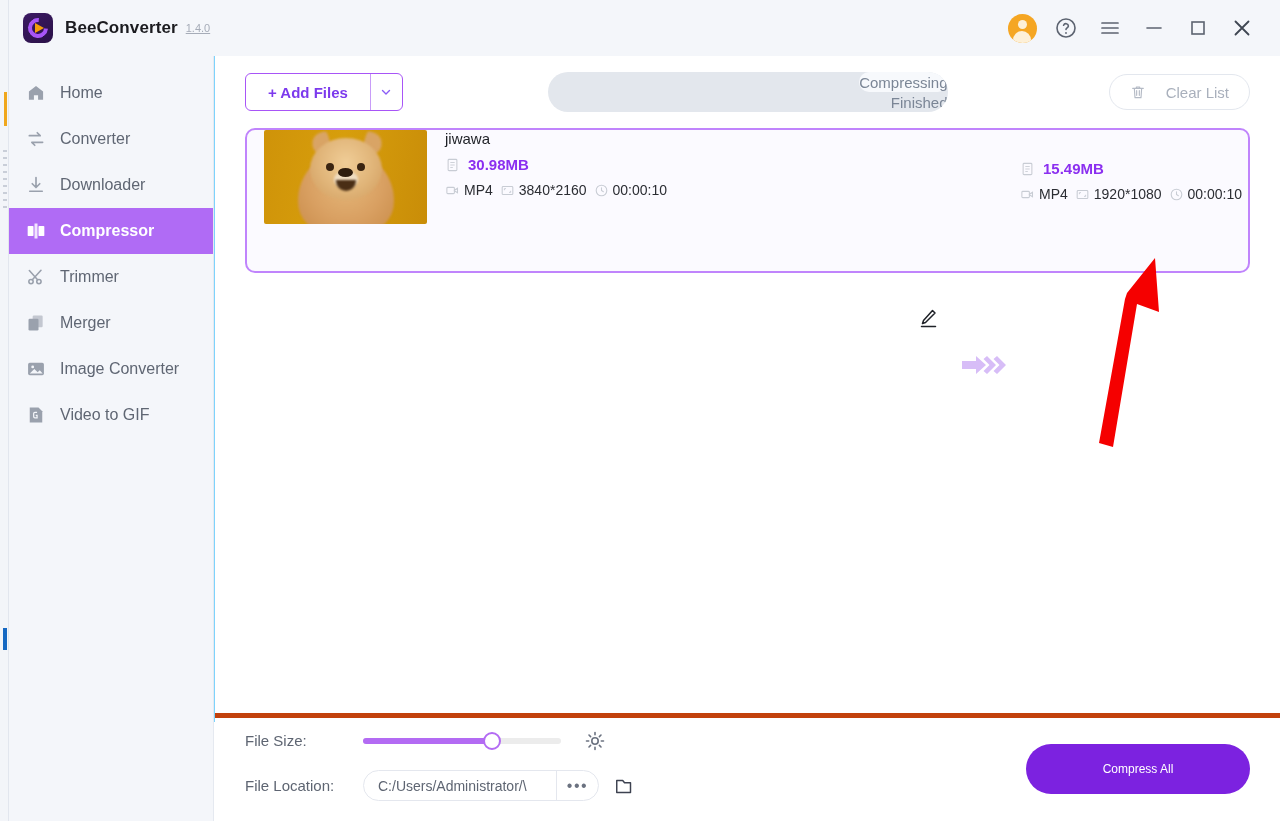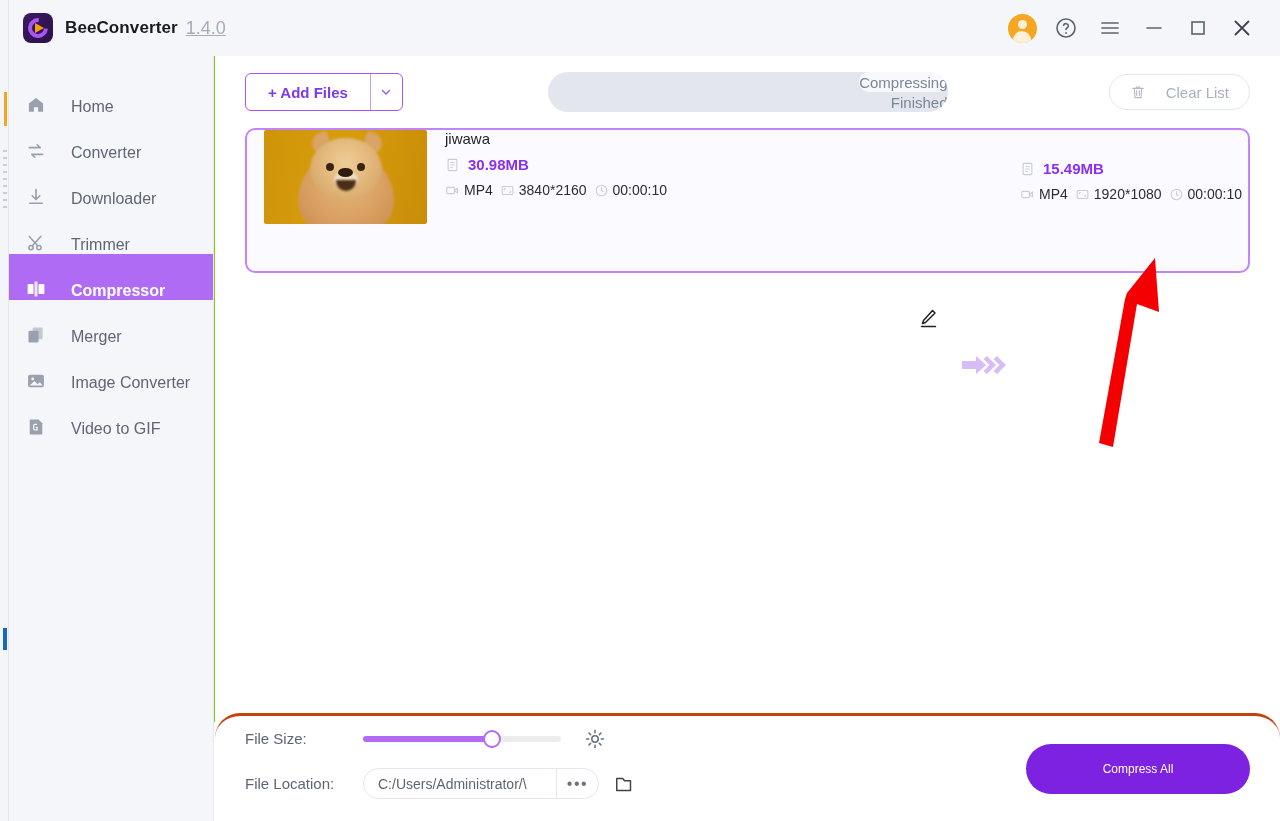--- a/index.html
+++ b/index.html
@@ -5,21 +5,21 @@
   * { box-sizing: border-box; margin: 0; padding: 0; }
   html, body {
     width: 1280px; height: 821px;
     font-family: "Liberation Sans", sans-serif;
     background: #ffffff;
     overflow: hidden;
   }
   .app {
     position: relative;
     width: 1280px; height: 722px;
-    background: #84cc16;
+    background: #7dd3fc;
   }
 
   
   .edge-sliver {
     position: absolute; left: 0; top: 0;
     width: 9px; height: 821px;
     background: #f3f5f9;
     border-right: 1px solid #e2e6ee;
   }
   .edge-sliver .s-orange {
@@ -60,21 +60,21 @@
     position: absolute; left: 12px; top: 10px;
     width: 0; height: 0;
     border-left: 9px solid #f59e0b;
     border-top: 5px solid transparent;
     border-bottom: 5px solid transparent;
   }
   .app-title {
     margin-left: 12px; font-size: 17px; font-weight: bold; color: #1b1b1f;
     letter-spacing: .1px;
   }
-  .app-version { margin-left: 8px; font-size: 18px; color: #a6acb8; text-decoration: underline; }
+  .app-version { margin-left: 8px; font-size: 11px; color: #a6acb8; text-decoration: underline; }
 
   .win-ctrls {
     margin-left: auto; display: flex; align-items: center; gap: 4px;
     margin-right: 18px;
   }
   .wbtn {
     width: 40px; height: 40px; display: flex; align-items: center; justify-content: center;
     color: #5c6370;
   }
   .avatar {
@@ -92,22 +92,22 @@
 
   
   .sidebar {
     position: absolute; left: 9px; top: 56px;
     width: 205px; height: 765px;
     background: #f4f6fa;
     border-right: 1px solid #e5e9f0;
     padding-top: 14px;
   }
   .nav-item {
-    height: 46px; display: flex; align-items: flex-end;
-    padding-left: 16px; gap: 24px; color: #5f6673; font-size: 16px;
+    height: 46px; display: flex; align-items: center;
+    padding-left: 16px; gap: 13px; color: #5f6673; font-size: 16px;
   }
   .nav-item.active {
     background: #b06bf5; color: #ffffff; font-weight: 600;
   }
   .nav-ico { width: 22px; height: 22px; display: flex; align-items: center; justify-content: center; }
   .nav-ico svg { display: block; }
 
   
   .main {
     position: absolute; left: 215px; top: 56px;
@@ -220,21 +220,21 @@
 
   
   .red-arrow {
     position: absolute; left: 1085px; top: 255px;
     width: 110px; height: 205px; pointer-events: none;
   }
 
   
   .bottom {
     position: absolute; left: 0; bottom: 0; width: 1065px; height: 108px;
-    background: #ffffff; border-top: 3px solid #c2410c; border-radius: 25px;
+    background: #ffffff; border-top: 5px solid #c2410c;
   }
   .brow { display: flex; align-items: center; height: 45px; padding-left: 30px; }
   .brow .blabel { width: 118px; font-size: 15px; color: #5e6572; }
   .slider-track {
     position: relative; width: 198px; height: 6px; border-radius: 3px; background: #ececec;
   }
   .slider-fill {
     position: absolute; left: 0; top: 0; height: 6px; border-radius: 3px; background: #b36bf3;
   }
   .slider-knob {
@@ -341,41 +341,41 @@
 
     <div class="nav-item">
       <span class="nav-ico">
         <svg width="20" height="20" viewBox="0 0 24 24" fill="none" stroke="#9aa1ad" stroke-width="2" stroke-linecap="round" stroke-linejoin="round">
           <path d="M12 3v11M7.5 10.5 12 15l4.5-4.5M4.5 19.5h15"></path>
         </svg>
       </span>
       <span>Downloader</span>
     </div>
 
-    <div class="nav-item">
-      <span class="nav-ico">
-        <svg width="20" height="20" viewBox="0 0 24 24" fill="none" stroke="#9aa1ad" stroke-width="1.9" stroke-linecap="round">
-          <circle cx="6" cy="17.5" r="2.6"></circle>
-            <circle cx="15.5" cy="17.5" r="2.6"></circle>
-          <path d="M7.6 15.4 18 4M13.9 15.4 4 4.3"></path>
-        </svg>
-      </span>
-      <span>Trimmer</span>
-    </div>
-
     <div class="nav-item active">
       <span class="nav-ico">
         <svg width="20" height="20" viewBox="0 0 24 24" fill="#ffffff">
           <rect x="2" y="6" width="7" height="12" rx="1"></rect>
           <rect x="15" y="6" width="7" height="12" rx="1"></rect>
           <rect x="10.3" y="3" width="1.5" height="18"></rect>
           <rect x="12.2" y="3" width="1.5" height="18"></rect>
         </svg>
       </span>
       <span>Compressor</span>
+    </div>
+
+    <div class="nav-item">
+      <span class="nav-ico">
+        <svg width="20" height="20" viewBox="0 0 24 24" fill="none" stroke="#9aa1ad" stroke-width="1.9" stroke-linecap="round">
+          <circle cx="6" cy="17.5" r="2.6"></circle>
+            <circle cx="15.5" cy="17.5" r="2.6"></circle>
+          <path d="M7.6 15.4 18 4M13.9 15.4 4 4.3"></path>
+        </svg>
+      </span>
+      <span>Trimmer</span>
     </div>
 
     <div class="nav-item">
       <span class="nav-ico">
         <svg width="20" height="20" viewBox="0 0 24 24" fill="#9aa1ad">
           <rect x="8" y="3" width="12" height="14" rx="1.5" opacity=".55"></rect>
           <rect x="3" y="7" width="12" height="14" rx="1.5"></rect>
         </svg>
       </span>
       <span>Merger</span>

